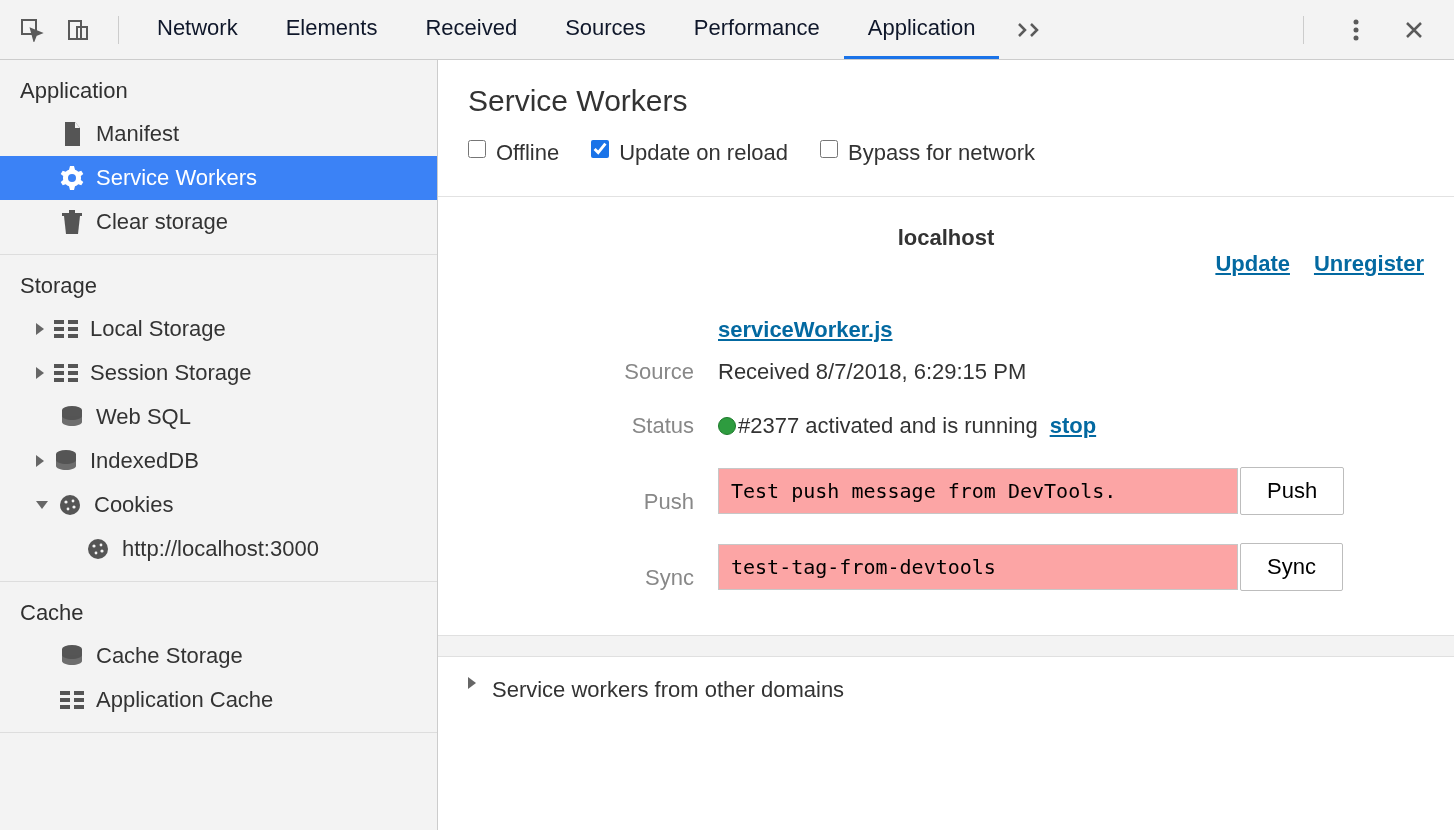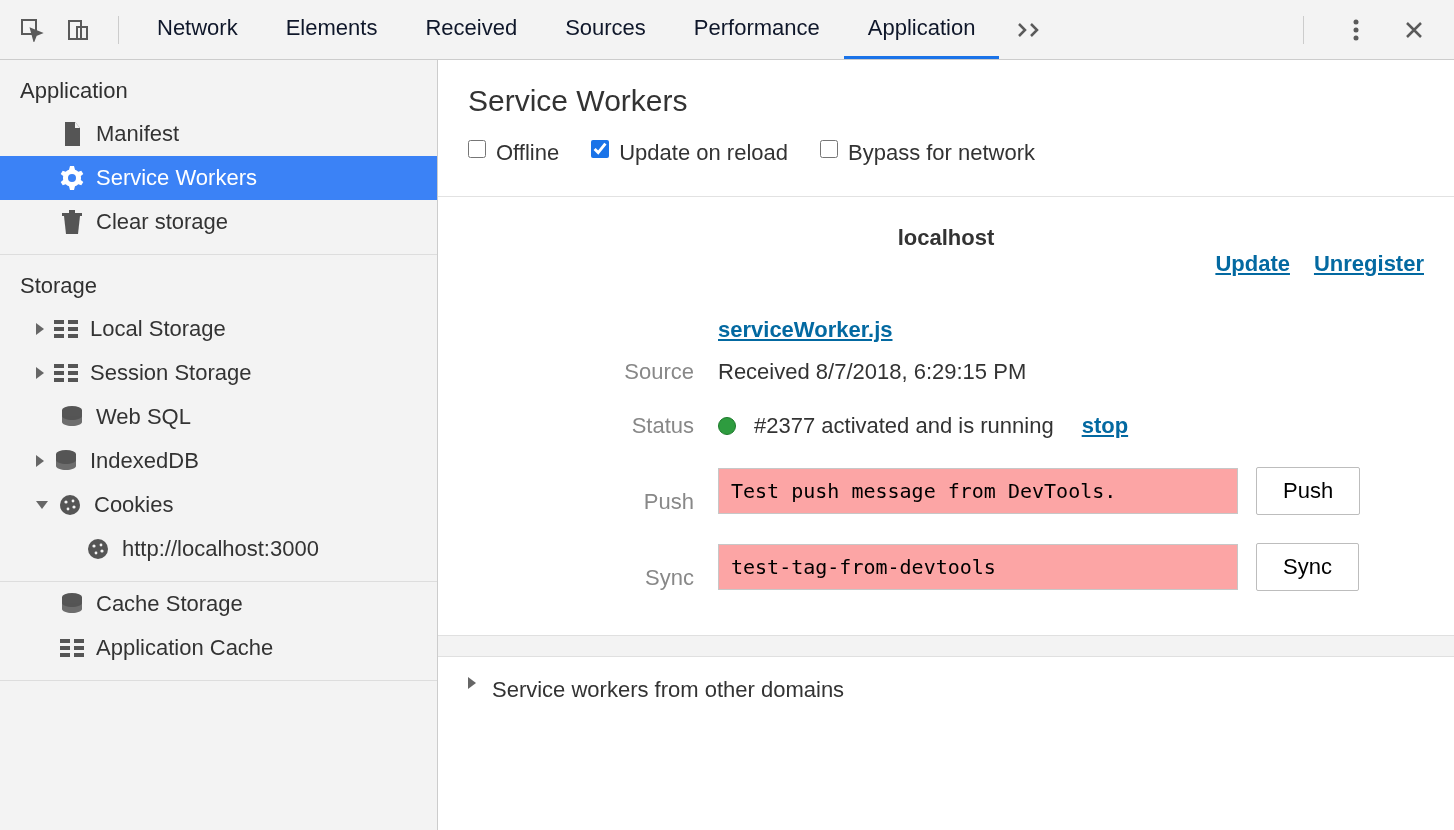--- a/index.html
+++ b/index.html
@@ -95,21 +95,21 @@
   .thin-divider { height:1px; background:#e2e2e2; }
 
   .origin-block { padding:28px 30px 30px 30px; }
   .origin-header { display:flex; align-items:center; margin-bottom:26px;flex-direction:column;}
   .origin-name { font-weight:700; font-size:22px; }
   .origin-actions { margin-left:auto; display:flex; gap:24px;}
   .link { color:#0369a1; text-decoration:underline; cursor:pointer;font-weight:bold; }
 
   .kv-row { display:flex; align-items:flex-end; padding:14px 0; }
   .kv-label { width:250px; text-align:right; color:#888; font-size:22px; padding-right:24px;}
-  .kv-value { flex:1; font-size:22px; display:flex; align-items:center; gap:18px;}
+  .kv-value { flex:1; font-size:22px; display:flex; align-items:center; gap:2px;}
   .status-dot { width:18px;height:18px;border-radius:50%;background:#2e9c3f;border:1px solid #1d7a2c;display:inline-block;}
   .text-input {
     font-family: Menlo, Consolas, monospace;
     font-size:20px;
     padding:10px 12px;
     border:1px solid #c7c7c7;
     width:520px;
     background:#fca5a5;
   }
   .action-btn {
@@ -278,20 +278,21 @@
             <circle cx="7" cy="8" r="1.6" fill="#f3f3f3"></circle>
             <circle cx="14" cy="7" r="1.4" fill="#f3f3f3"></circle>
             <circle cx="9" cy="15" r="1.4" fill="#f3f3f3"></circle>
             <circle cx="15" cy="13" r="1.6" fill="#f3f3f3"></circle>
           </svg>
       </span>
       <span>http://localhost:3000</span>
     </div>
 
     <div class="section-sep"></div>
+    <div class="section-header">Cache</div>
     <div class="tree-item">
       <span class="tree-icon">
         <svg width="22" height="22" viewBox="0 0 22 22" fill="currentColor">
             <ellipse cx="11" cy="4" rx="10" ry="4"></ellipse>
             <path d="M1 4v6c0 2.2 4.5 4 10 4s10-1.8 10-4V4"></path>
             <path d="M1 10v6c0 2.2 4.5 4 10 4s10-1.8 10-4v-6" opacity="0.85"></path>
           </svg>
       </span>
       <span>Cache Storage</span>
     </div>

